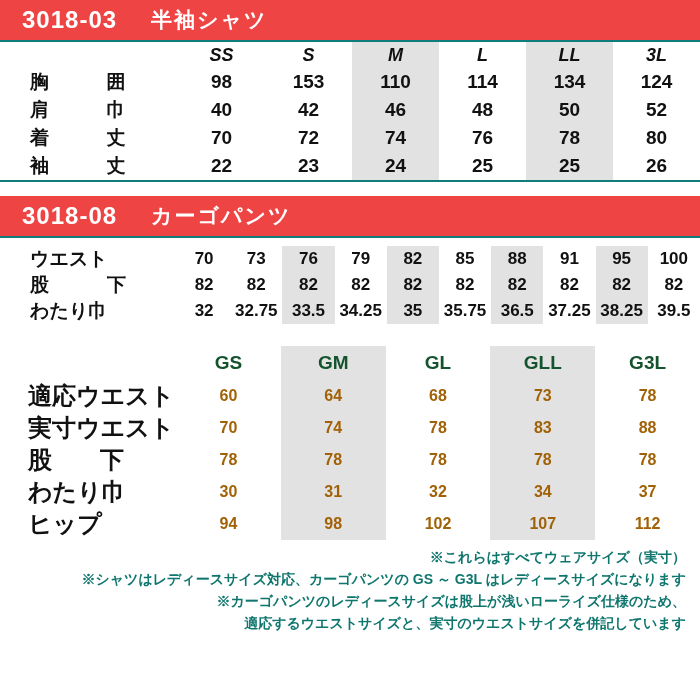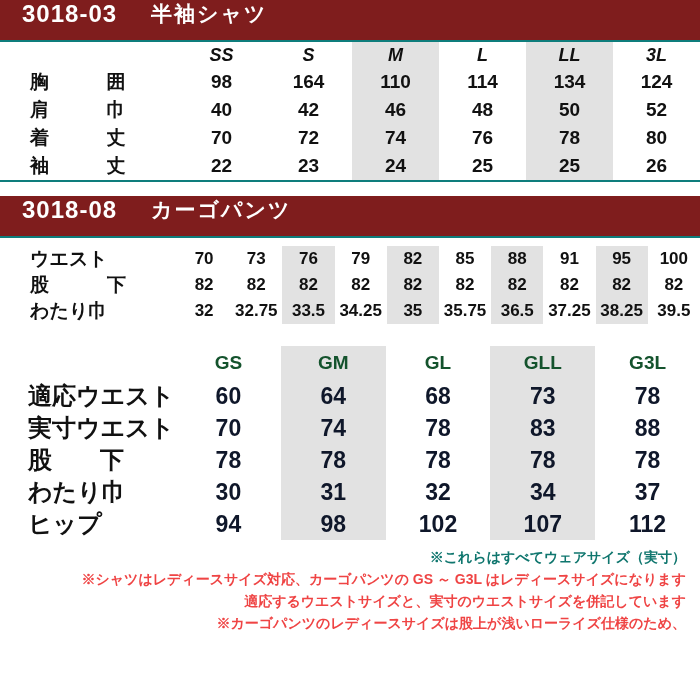--- a/index.html
+++ b/index.html
@@ -16,25 +16,25 @@
   }
   .page {
     position: relative;
     width: 700px;
     height: 700px;
     box-sizing: border-box;
   }
 
   
   .hdr-bar {
-    background: #7f1d1d;
+    background: #ef4444;
     color: #ffffff;
     height: 40px;
     display: flex;
-    align-items: flex-start;
+    align-items: center;
     padding-left: 22px;
     box-sizing: border-box;
   }
   .hdr-code {
     font-size: 24px;
     font-weight: bold;
     letter-spacing: 1px;
   }
   .hdr-name {
     font-size: 21px;
@@ -104,22 +104,22 @@
   .label-spaced-3 {
     display: inline-block;
     width: 96px;
     text-align: justify;
     text-align-last: justify;
   }
 
   
   .ladies-table td {
     height: 30px;
-    font-size: 23px;
-    color: #0f172a;
+    font-size: 16px;
+    color: #a16207;
   }
   .ladies-table .rowlabel {
     width: 148px;
     font-size: 24px;
     text-align: left;
     padding-left: 28px;
     color: #111111;
   }
   .ladies-table .colhdr td {
     height: 34px;
@@ -132,21 +132,21 @@
     padding: 6px 14px 0 0;
     text-align: right;
   }
   .note-line {
     font-size: 14px;
     font-weight: bold;
     line-height: 22px;
     color: #0f766e;
   }
   .note-pink {
-    color: #ef4444;
+    color: #0f766e;
   }
   .spacer-8 { height: 8px; }
   .spacer-14 { height: 14px; }
   .spacer-22 { height: 22px; }
 </style>
 </head>
 <body>
 
 <div class="page">
 
@@ -163,21 +163,21 @@
       <td>SS</td>
       <td>S</td>
       <td class="shade">M</td>
       <td>L</td>
       <td class="shade">LL</td>
       <td>3L</td>
     </tr>
     <tr>
       <td class="rowlabel"><span class="label-spaced">胸囲</span></td>
       <td>98</td>
-      <td>164</td>
+      <td>153</td>
       <td class="shade">110</td>
       <td>114</td>
       <td class="shade">134</td>
       <td>124</td>
     </tr>
     <tr>
       <td class="rowlabel"><span class="label-spaced">肩巾</span></td>
       <td>40</td>
       <td>42</td>
       <td class="shade">46</td>
@@ -311,17 +311,17 @@
       <td>102</td>
       <td class="shade">107</td>
       <td>112</td>
     </tr>
   </tbody>
     </table>
 
   <div class="notes">
     <div class="note-line">※これらはすべてウェアサイズ（実寸）</div>
     <div class="note-line note-pink">※シャツはレディースサイズ対応、カーゴパンツの GS ～ G3L はレディースサイズになります</div>
+    <div class="note-line note-pink">※カーゴパンツのレディースサイズは股上が浅いローライズ仕様のため、</div>
     <div class="note-line note-pink">適応するウエストサイズと、実寸のウエストサイズを併記しています</div>
-    <div class="note-line note-pink">※カーゴパンツのレディースサイズは股上が浅いローライズ仕様のため、</div>
   </div>
 
 </div>
 
 </body></html>

